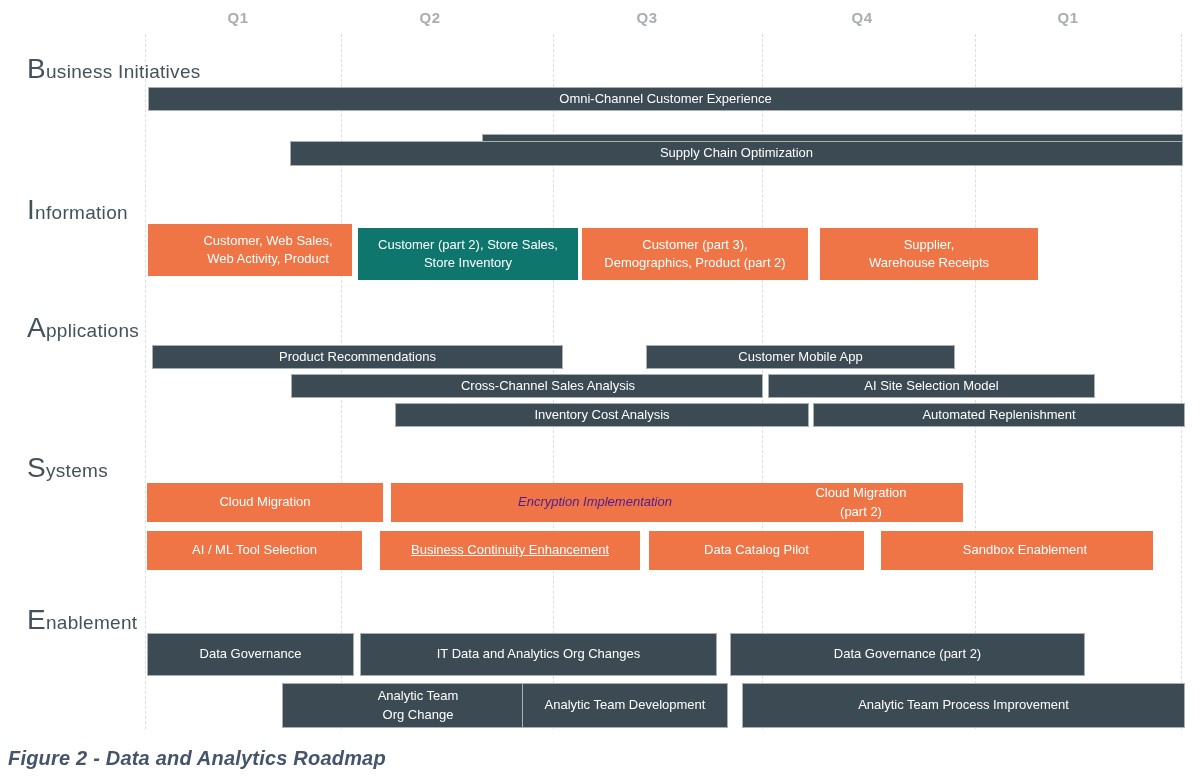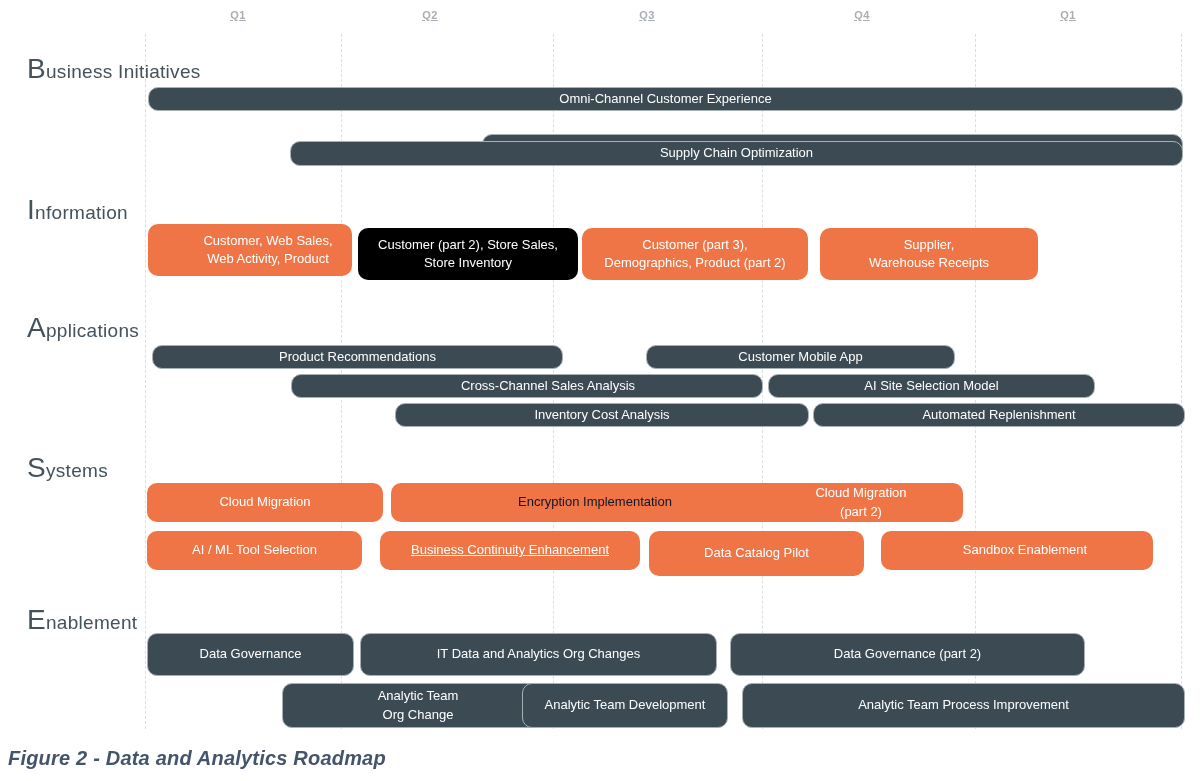--- a/index.html
+++ b/index.html
@@ -17,25 +17,24 @@
   }
   .gridline {
     position: absolute;
     width: 0;
     border-left: 1px dashed #dcdfe2;
   }
   .quarter {
     position: absolute;
     top: 9px;
     transform: translateX(-50%);
-    font-size: 11px;
+    font-size: 15px;
     font-weight: bold;
     letter-spacing: 0.5px;
     color: #a8aeb4;
-    text-decoration: underline;
   }
   .section-label {
     position: absolute;
     left: 27px;
     font-size: 19px;
     line-height: 28px;
     letter-spacing: 0.3px;
     color: #44525c;
     white-space: nowrap;
   }
@@ -48,21 +47,20 @@
     display: flex;
     flex-direction: column;
     align-items: center;
     justify-content: center;
     text-align: center;
     color: #ffffff;
     font-size: 13px;
     line-height: 1.4;
     white-space: nowrap;
     overflow: hidden;
-    border-radius: 10px;
   }
   .bar.dark {
     border: 1px solid #a9b0b4;
   }
   .caption {
     position: absolute;
     left: 8px;
     top: 747px;
     font-size: 20px;
     font-style: italic;
@@ -95,21 +93,21 @@
         <div>Site Selection Improvements</div>
       </div>
       <div class="bar dark" style="left: 290px; top: 141px; width: 893px; height: 25px; background: rgb(59, 74, 83); border-color: rgb(169, 176, 180); color: rgb(255, 255, 255);">
         <div>Supply Chain Optimization</div>
       </div>
       <div class="section-label" style="top: 196px; color: rgb(68, 82, 92);"><span class="cap">I</span>nformation</div>
       <div class="bar orange" style="left: 148px; top: 224px; width: 204px; height: 52px; background: rgb(239, 117, 70); color: rgb(255, 255, 255); padding-left: 36px;">
         <div>Customer, Web Sales,</div>
         <div>Web Activity,  Product</div>
       </div>
-      <div class="bar orange" style="left: 358px; top: 228px; width: 220px; height: 52px; background: #000000; color: rgb(255, 255, 255);">
+      <div class="bar orange" style="left: 358px; top: 228px; width: 220px; height: 52px; background: #0f766e; color: rgb(255, 255, 255);">
         <div>Customer (part 2), Store Sales,</div>
         <div>Store Inventory</div>
       </div>
       <div class="bar orange" style="left: 582px; top: 228px; width: 226px; height: 52px; background: rgb(239, 117, 70); color: rgb(255, 255, 255);">
         <div>Customer (part 3),</div>
         <div>Demographics, Product (part 2)</div>
       </div>
       <div class="bar orange" style="left: 820px; top: 228px; width: 218px; height: 52px; background: rgb(239, 117, 70); color: rgb(255, 255, 255);">
         <div>Supplier,</div>
         <div>Warehouse Receipts</div>
@@ -130,34 +128,34 @@
       <div class="bar dark" style="left: 395px; top: 403px; width: 414px; height: 24px; background: rgb(59, 74, 83); border-color: rgb(169, 176, 180); color: rgb(255, 255, 255);">
         <div>Inventory Cost Analysis</div>
       </div>
       <div class="bar dark" style="left: 813px; top: 403px; width: 372px; height: 24px; background: rgb(59, 74, 83); border-color: rgb(169, 176, 180); color: rgb(255, 255, 255);">
         <div>Automated Replenishment</div>
       </div>
       <div class="section-label" style="top: 454px; color: rgb(68, 82, 92);"><span class="cap">S</span>ystems</div>
       <div class="bar orange" style="left: 147px; top: 483px; width: 236px; height: 39px; background: rgb(239, 117, 70); color: rgb(255, 255, 255);">
         <div>Cloud Migration</div>
       </div>
-      <div class="bar orange" style="left: 391px; top: 483px; width: 408px; height: 39px; background: rgb(239, 117, 70); color: #0f172a;">
+      <div class="bar orange" style="left: 391px; top: 483px; width: 408px; height: 39px; background: rgb(239, 117, 70); color: #4c1d95; font-style: italic;">
         <div>Encryption Implementation</div>
       </div>
       <div class="bar orange" style="left: 759px; top: 483px; width: 204px; height: 39px; background: rgb(239, 117, 70); color: rgb(255, 255, 255);">
         <div>Cloud Migration</div>
         <div>(part 2)</div>
       </div>
       <div class="bar orange" style="left: 147px; top: 531px; width: 215px; height: 39px; background: rgb(239, 117, 70); color: rgb(255, 255, 255);">
         <div>AI / ML Tool Selection</div>
       </div>
       <div class="bar orange" style="left: 380px; top: 531px; width: 260px; height: 39px; background: rgb(239, 117, 70); color: rgb(255, 255, 255); text-decoration: underline;">
         <div>Business Continuity Enhancement</div>
       </div>
-      <div class="bar orange" style="left: 649px; top: 531px; width: 215px; height: 45px; background: rgb(239, 117, 70); color: rgb(255, 255, 255);">
+      <div class="bar orange" style="left: 649px; top: 531px; width: 215px; height: 39px; background: rgb(239, 117, 70); color: rgb(255, 255, 255);">
         <div>Data Catalog Pilot</div>
       </div>
       <div class="bar orange" style="left: 881px; top: 531px; width: 272px; height: 39px; background: rgb(239, 117, 70); color: rgb(255, 255, 255); padding-left: 16px;">
         <div>Sandbox Enablement</div>
       </div>
       <div class="section-label" style="top: 606px; color: rgb(68, 82, 92);"><span class="cap">E</span>nablement</div>
       <div class="bar dark" style="left: 147px; top: 633px; width: 207px; height: 43px; background: rgb(59, 74, 83); border-color: rgb(169, 176, 180); color: rgb(255, 255, 255);">
         <div>Data Governance</div>
       </div>
       <div class="bar dark" style="left: 360px; top: 633px; width: 357px; height: 43px; background: rgb(59, 74, 83); border-color: rgb(169, 176, 180); color: rgb(255, 255, 255);">

